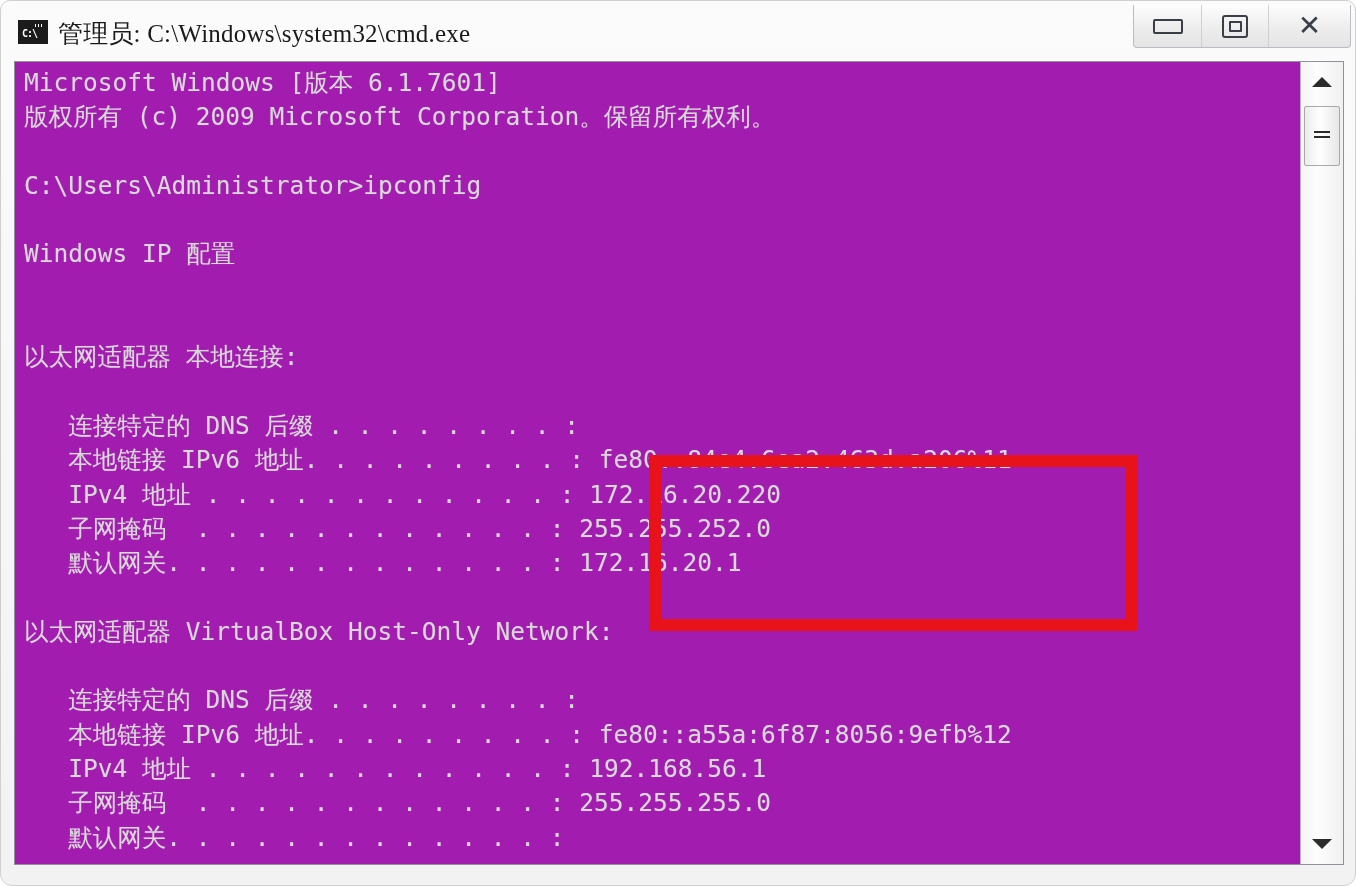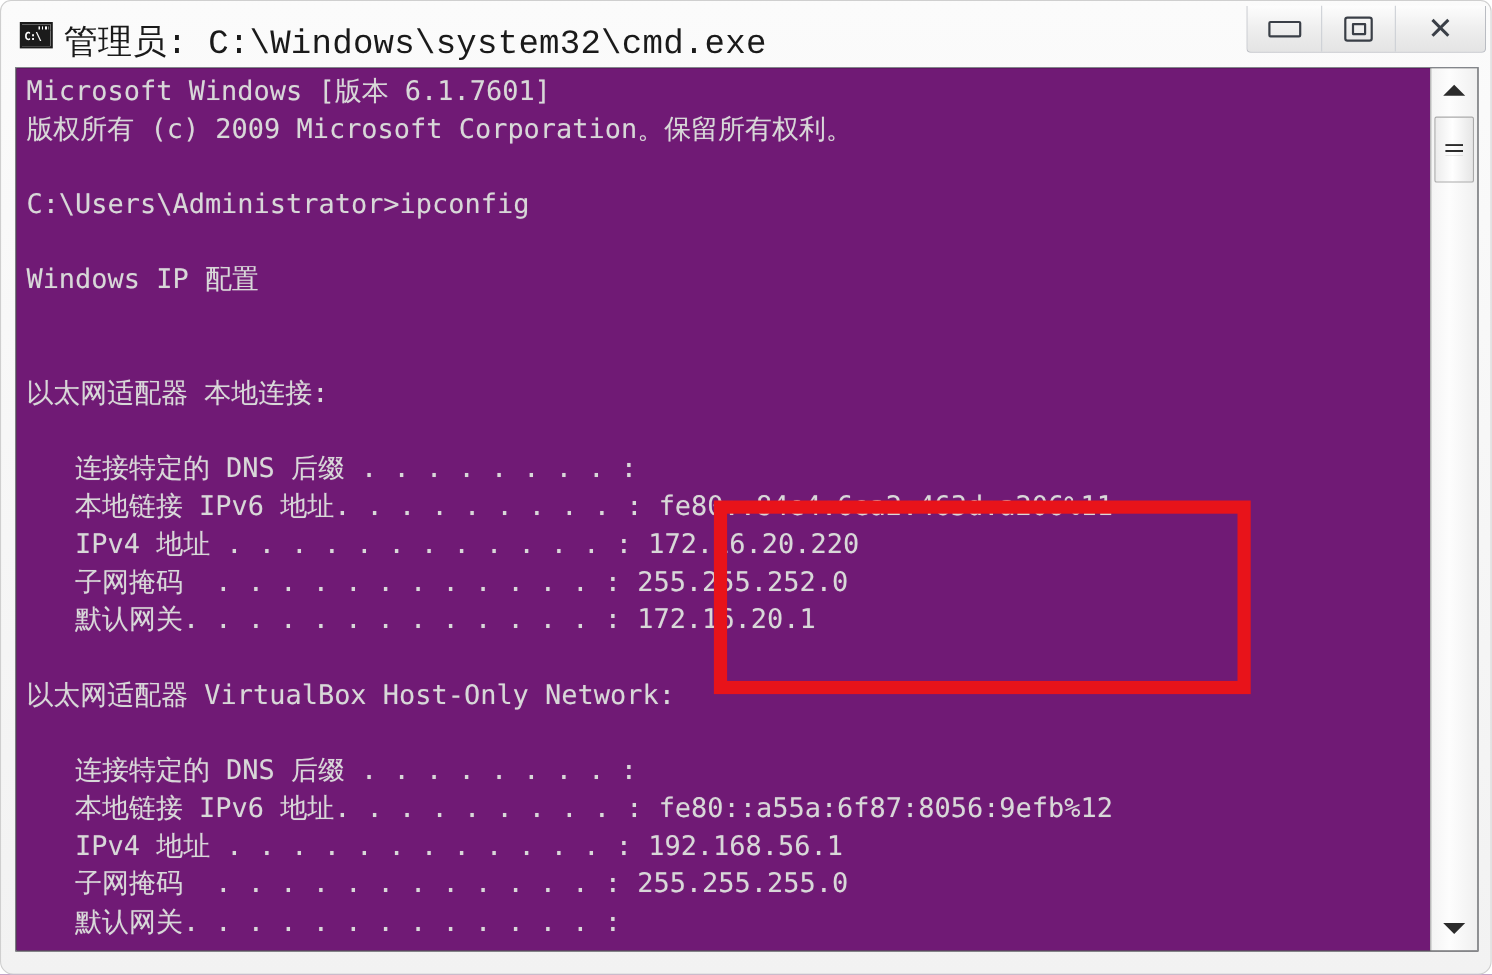--- a/index.html
+++ b/index.html
@@ -36,22 +36,22 @@
   }
   .title-icon .glyph{
     position:absolute;left:0;right:0;top:5px;bottom:0;
     background:#1b1b1b;color:#ffffff;
     font-family:"DejaVu Sans Mono","Liberation Mono",monospace;
     font-size:10px;line-height:13px;text-align:left;padding-left:2px;
     font-weight:bold;letter-spacing:-1px;
   }
   .title-text{
     position:absolute;left:57px;top:16px;
-    font-size:31px;color:#1a1a1a;
-    font-family:Liberation Mono, monospace;
+    font-size:25px;color:#1a1a1a;
+    font-family:Liberation Serif, serif;
     white-space:nowrap;
     letter-spacing:.2px;
   }
   
   .caption-buttons{
     position:absolute;right:6px;top:4px;
     display:flex;height:42px;
     border:1px solid #b9bcc2;
     border-top:none;
     border-radius:0 0 4px 4px;
@@ -75,21 +75,21 @@
   }
   
   .console-frame{
     position:absolute;left:13px;top:60px;width:1330px;height:804px;
     background:#000000;
     box-sizing:border-box;
     border:1px solid #8f9298;
   }
   .console{
     position:absolute;left:0;top:0;right:43px;bottom:0;
-    background:#701a75;
+    background:#a21caf;
     overflow:hidden;
   }
   .term{
     position:absolute;left:9px;top:4px;right:0;
     color:#d8d8d8;
     font-family:"DejaVu Sans Mono","Liberation Mono",monospace;
     font-size:24.5px;
     line-height:34.3px;
     white-space:pre;
     letter-spacing:0px;

